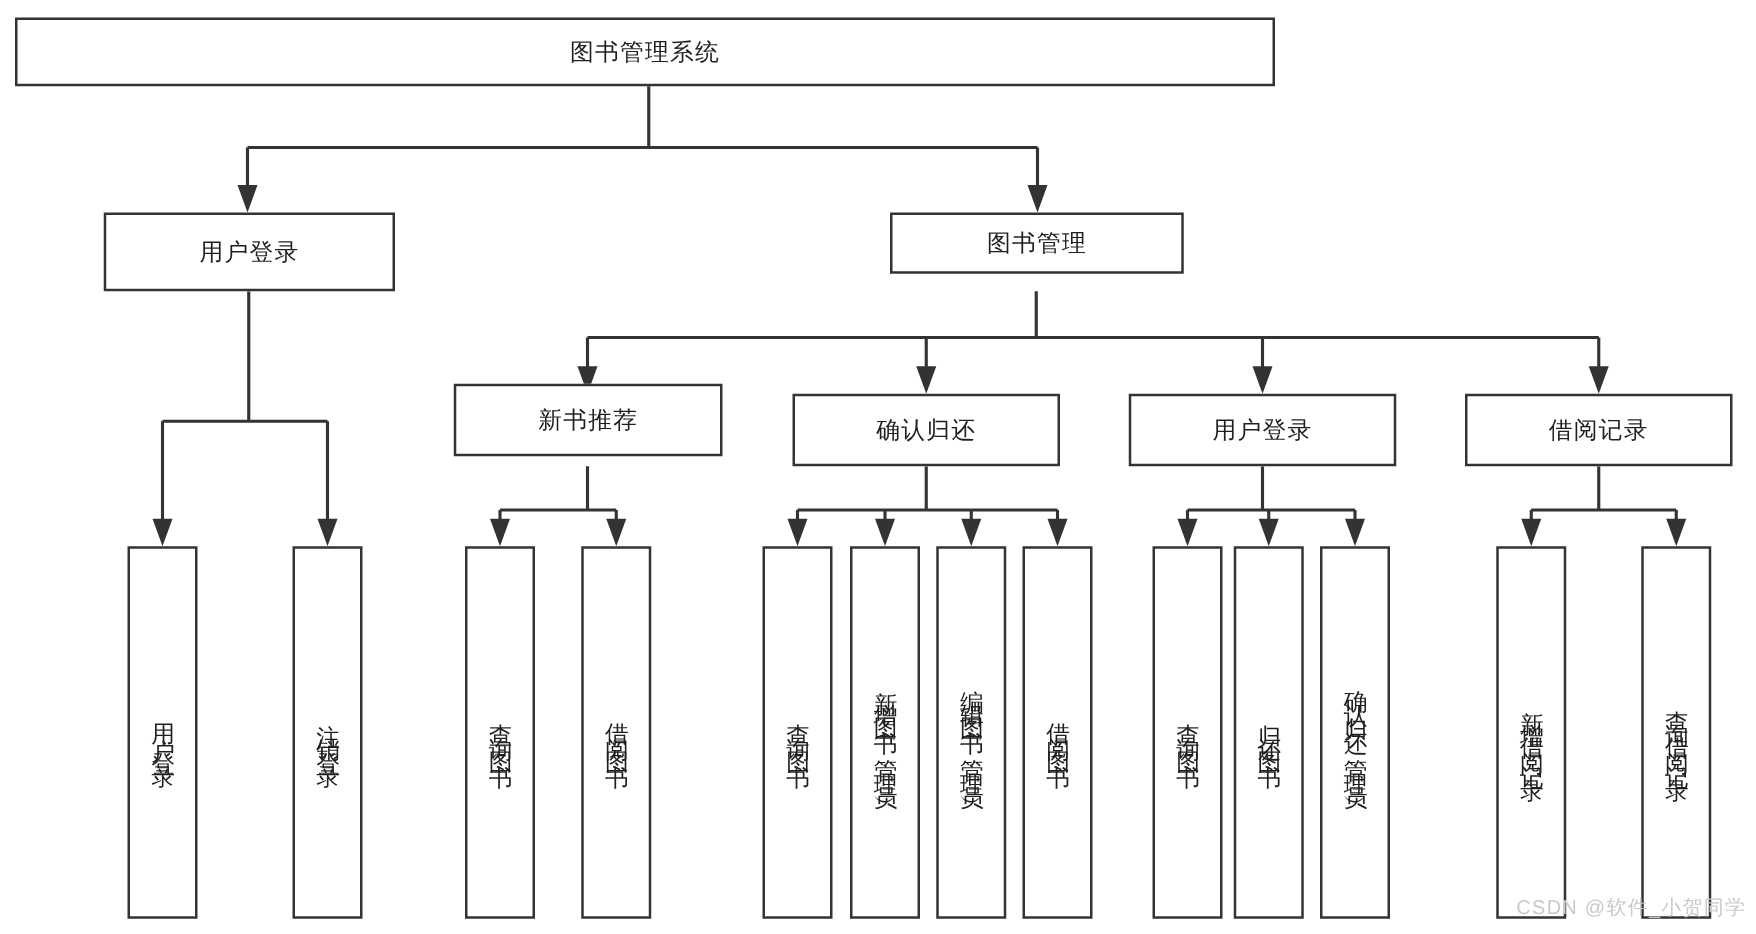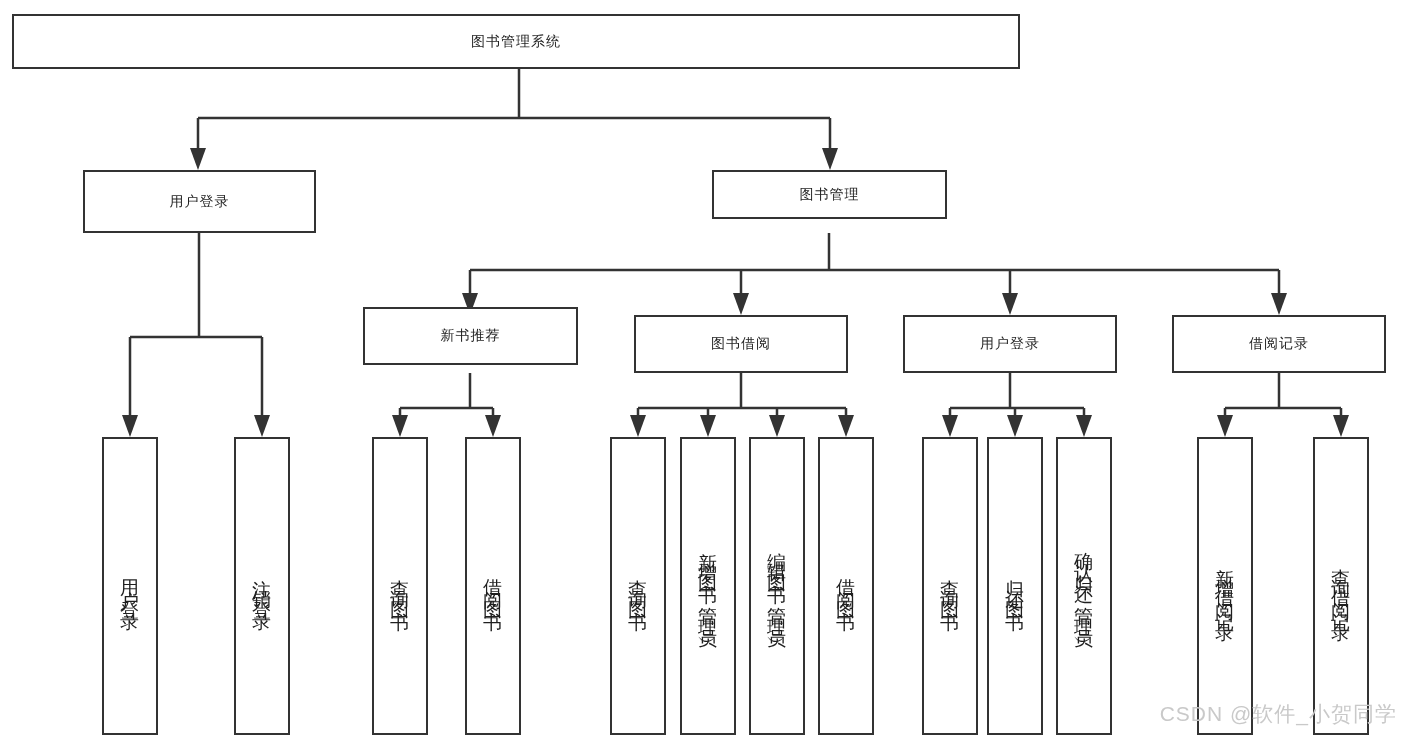--- a/index.html
+++ b/index.html
@@ -23,21 +23,21 @@
     height: 747px;
   }
   .hbox {
     position: absolute;
     box-sizing: border-box;
     border: 2px solid #333333;
     background: #ffffff;
     display: flex;
     align-items: center;
     justify-content: center;
-    font-size: 14px;
+    font-size: 19px;
     color: #1f1f1f;
     letter-spacing: 1px;
   }
   .vbox {
     position: absolute;
     box-sizing: border-box;
     border: 2px solid #333333;
     background: #ffffff;
     width: 56px;
     height: 298px;
@@ -51,22 +51,22 @@
     text-orientation: mixed;
     font-size: 19px;
     letter-spacing: 11px;
     color: #1f1f1f;
     line-height: 1;
     white-space: nowrap;
   }
   .watermark {
     position: absolute;
     right: 8px;
-    top: 700px;
-    font-size: 21px;
+    top: 716px;
+    font-size: 16px;
     color: #c9c9c9;
     letter-spacing: 1px;
   }
 </style>
 </head>
 <body>
 
 <div class="canvas">
 
   <svg class="connectors" viewBox="0 0 1405 747" xmlns="http://www.w3.org/2000/svg">
@@ -117,21 +117,21 @@
     <span>用户登录</span>
   </div>
   <div class="hbox" style="left:712px; top:170px; width:235px; height:49px;">
     <span>图书管理</span>
   </div>
 
   <div class="hbox" style="left:363px; top:307px; width:215px; height:58px;">
     <span>新书推荐</span>
   </div>
   <div class="hbox" style="left:634px; top:315px; width:214px; height:58px;">
-    <span>图书借阅</span>
+    <span>确认归还</span>
   </div>
   <div class="hbox" style="left:903px; top:315px; width:214px; height:58px;">
     <span>用户登录</span>
   </div>
   <div class="hbox" style="left:1172px; top:315px; width:214px; height:58px;text-align:right;">
     <span>借阅记录</span>
   </div>
 
   <div class="vbox" style="left:102px;">
     <span class="vtext">用户登录</span>

